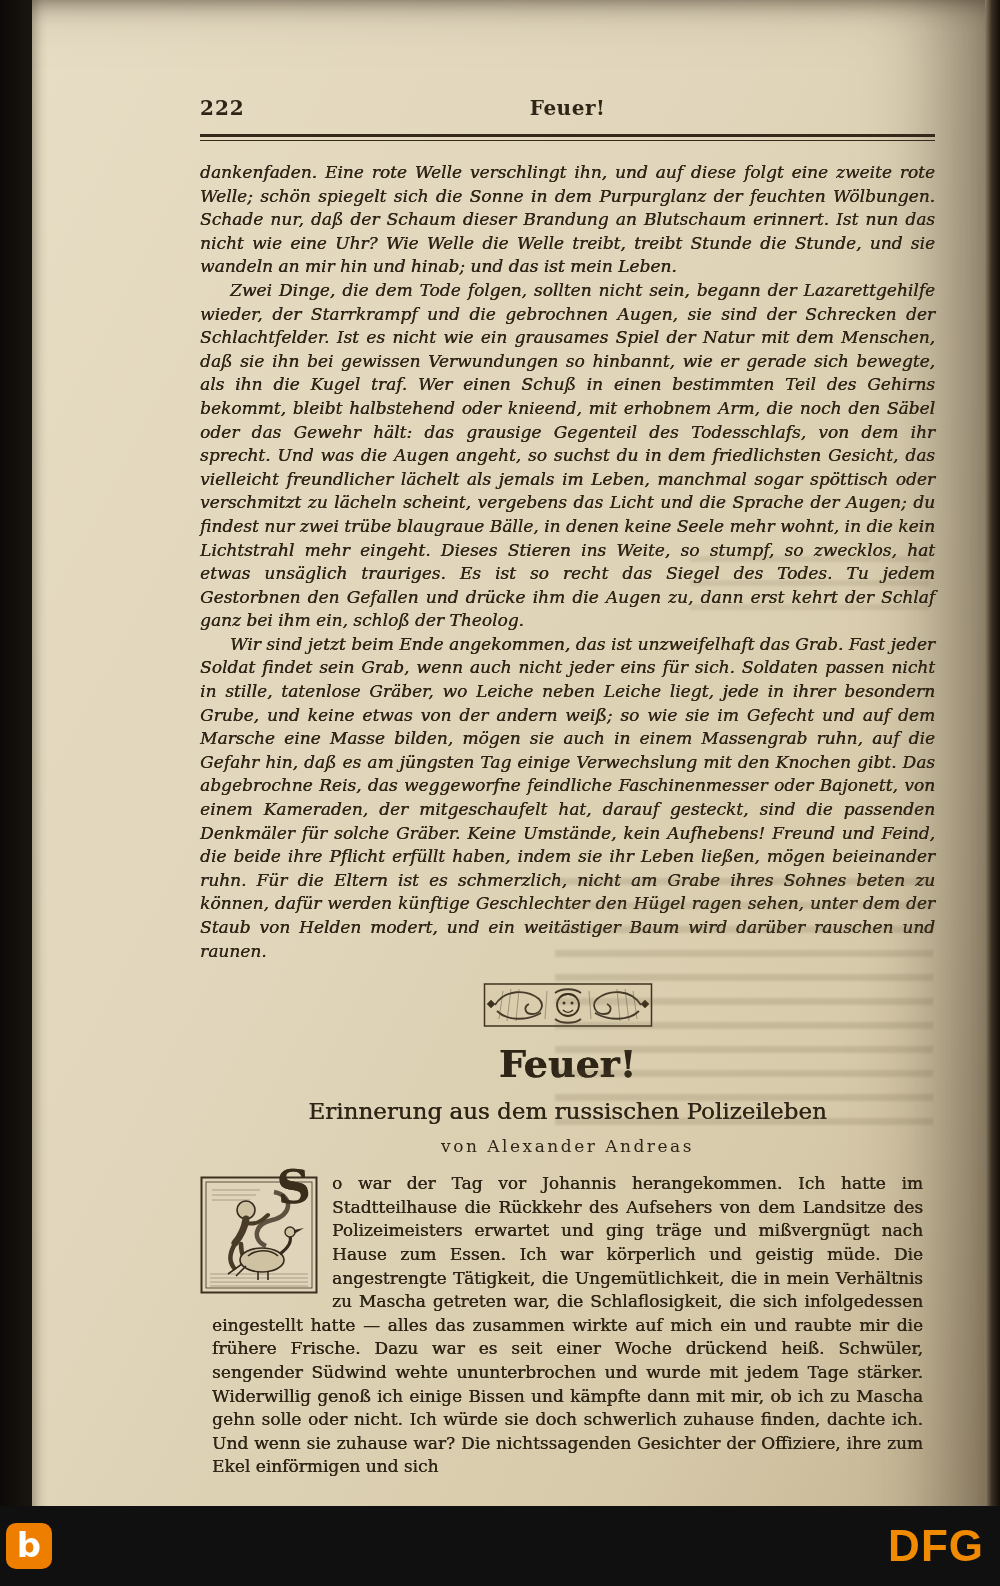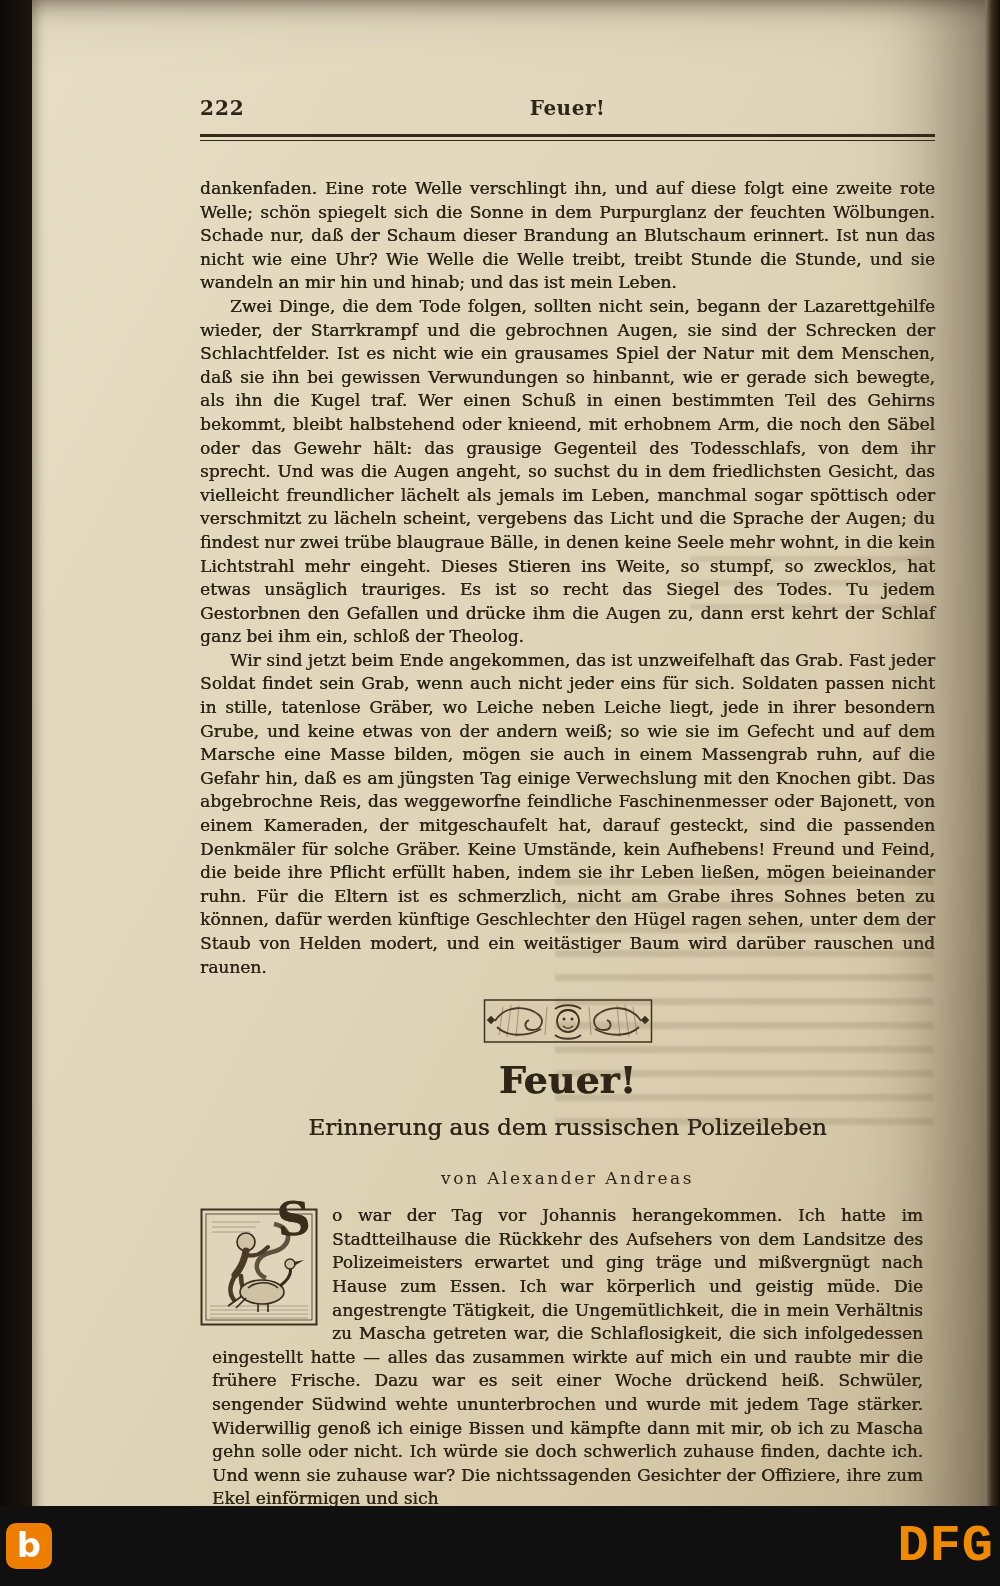--- a/index.html
+++ b/index.html
@@ -27,34 +27,34 @@
 
   
   .header-row { position:relative; height:26px; }
   .page-number { position:absolute; left:0; top:0; font-size:20px; font-weight:bold; letter-spacing:1px; }
   .running-header { text-align:center; font-size:20px; font-weight:bold; letter-spacing:.5px; }
   .rules { margin-top:12px; }
   .rule-thick { border-top:3px solid #352a1a; }
   .rule-thin  { border-top:1px solid #352a1a; margin-top:3px; }
 
   
-  .bodytext { margin-top:36px; font-size:17px; line-height:23.6px; text-align:justify;
-    text-shadow:.35px 0 0 currentColor; }
+  .bodytext { margin-top:20px; font-size:17px; line-height:23.6px; text-align:justify;
+    text-shadow:.35px 0 0 currentColor;font-style:italic; }
   .bodytext p { margin:0; }
   .bodytext p.indent { text-indent:30px; }
 
   
   .ornament-wrap { margin:18px auto 8px; width:170px; height:48px; text-align:center; }
 
   
   .section-title { margin-top:12px; text-align:center; font-size:38px; font-weight:bold;
     text-shadow:.5px 0 0 currentColor; }
   .section-subtitle { margin-top:12px; text-align:center; font-size:23px;
     text-shadow:.4px 0 0 currentColor; }
-  .section-byline { margin-top:28px; text-align:center; font-size:17px; letter-spacing:2.5px; }
+  .section-byline { margin-top:12px; text-align:center; font-size:17px; letter-spacing:2.5px; }
   .section-cont { margin-top:8px; text-align:center; font-size:15px; letter-spacing:1px; }
 
   .first-para { margin-top:16px; font-size:17px; line-height:23.6px; text-align:justify;
     text-shadow:.35px 0 0 currentColor; }
   .first-para p { margin:12px; }
   .initial-box { float:left; width:118px; height:118px; margin:4px 14px 2px 0; position:relative; }
   .initial-box svg { display:block; }
   .initial-letter { position:absolute; right:8px; top:0px; font-size:46px; font-weight:bold;
     color:#3a2d1b; transform:rotate(-4deg); }
 
@@ -68,22 +68,22 @@
 
   
   .footer { position:absolute; left:0; bottom:0; width:100%; height:80px; background:#101010;
     display:flex; align-items:center; z-index:5; }
   .b-logo { width:46px; height:46px; margin-left:6px; border-radius:10px; background:#ee7e00;
     color:#ffffff; display:flex; align-items:center; justify-content:center;
     font-family:"DejaVu Sans", sans-serif; font-weight:bold; font-size:34px; line-height:1;
     padding-bottom:3px; }
   .lib { margin-left:12px; color:#f4f1ea; font-family:"Liberation Serif", serif;
     font-size:17.5px; line-height:23px; }
-  .dfg { margin-left:auto; margin-right:6px; color:#f08a00;
-    font-family:Liberation Mono, monospace; font-weight:bold; font-size:52px; letter-spacing:1px; }
+  .dfg { margin-left:auto; margin-right:16px; color:#f08a00;
+    font-family:Liberation Sans, sans-serif; font-weight:bold; font-size:44px; letter-spacing:1px; }
 </style>
 </head>
 <body>
 
 <div class="screen">
 
   <div class="left-strip"></div>
 
   <div class="paper">
     <div class="content">

